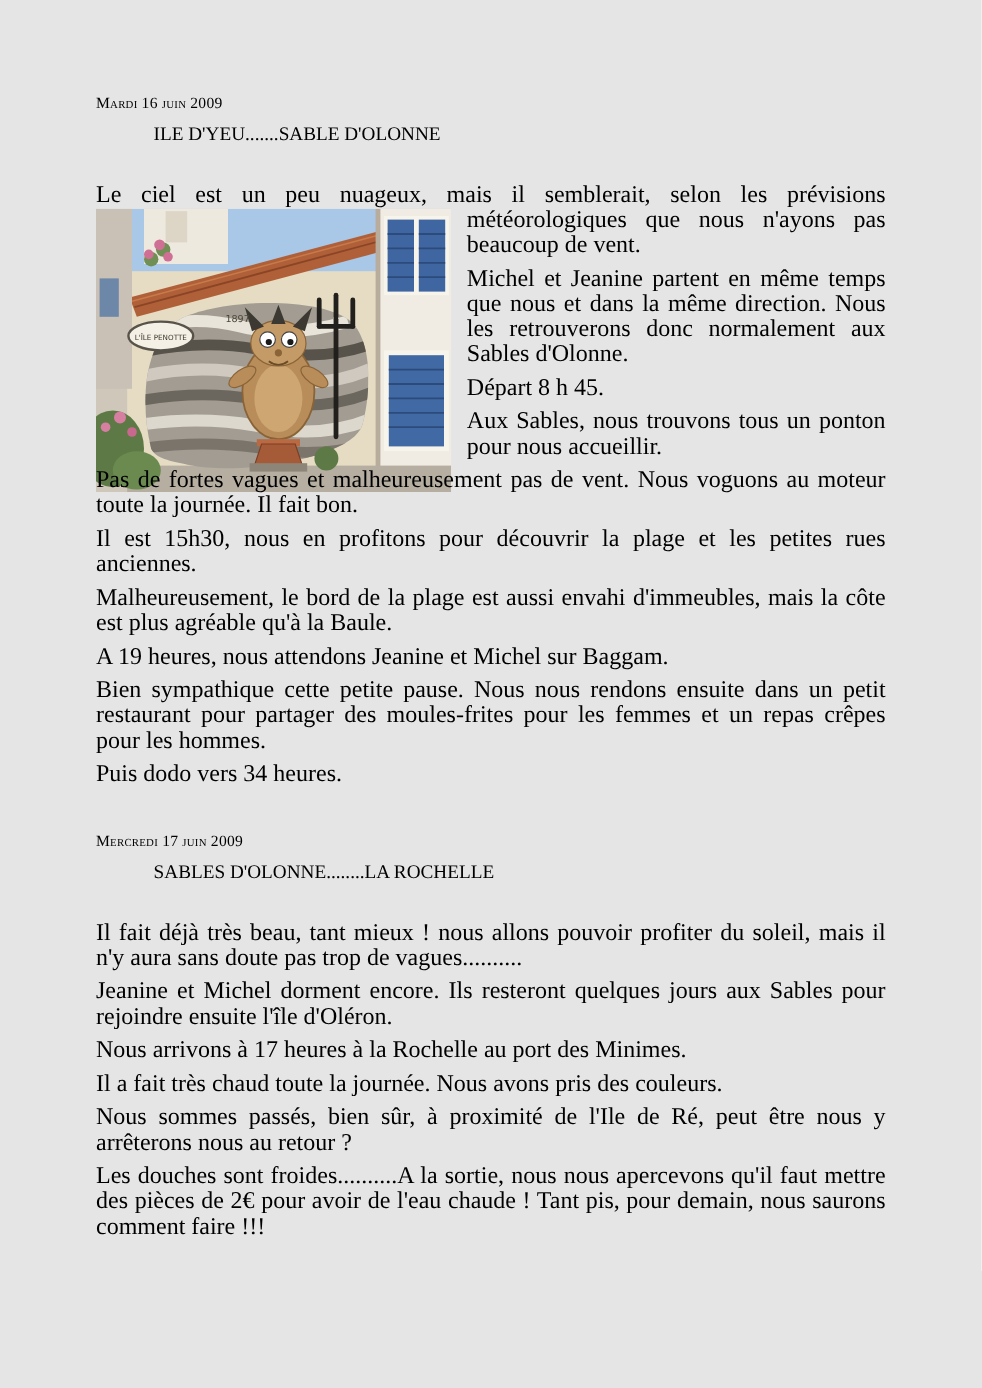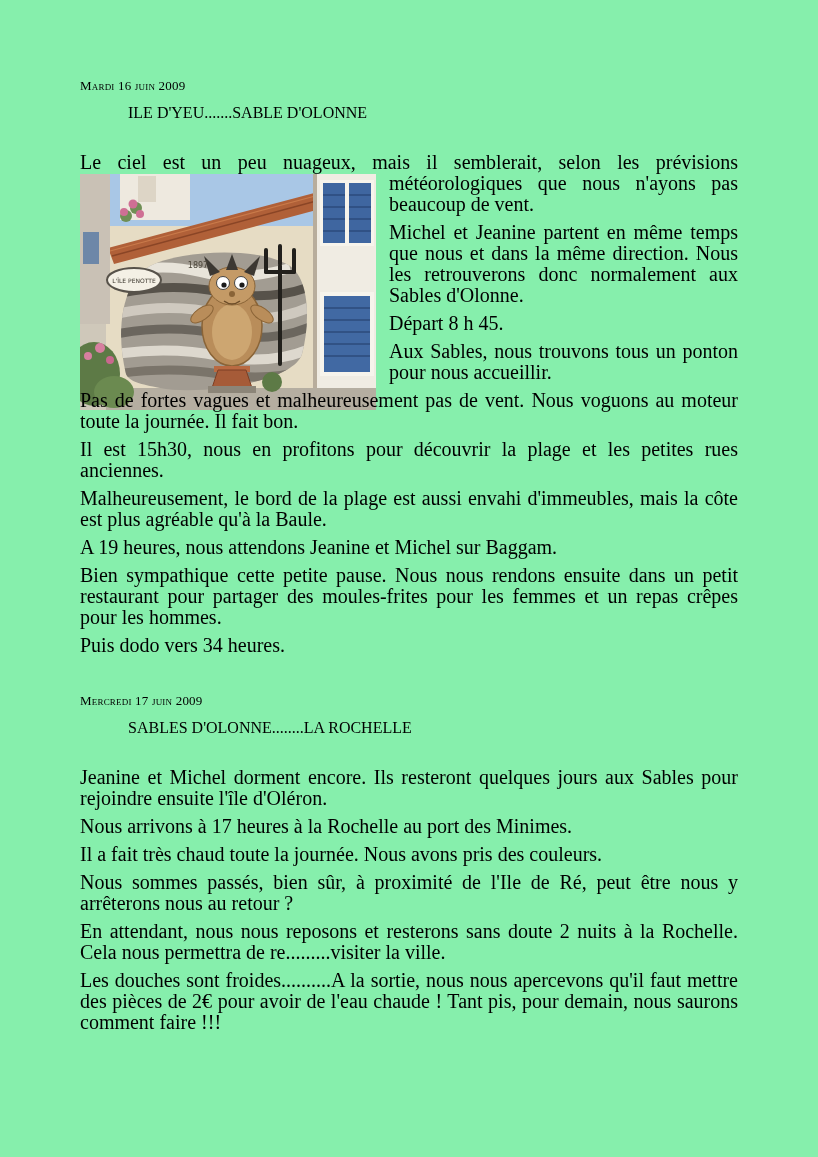--- a/index.html
+++ b/index.html
@@ -3,21 +3,21 @@
 <meta charset="utf-8">
 <style>
   * { margin:0; padding:0; box-sizing:border-box; }
   html, body { background:#ffffff; }
   body {
     width:818px; height:1157px;
     font-family:"Liberation Serif", serif;
     color:#000000;
     overflow:hidden;
   }
-  .page { width:818px; min-height:1157px; padding:78px 80px 16px 80px; background:#86efac; }
+  .page { width:818px; min-height:1157px; padding:78px 80px 16px 80px; background:#e5e5e5; }
   .entry-date {
     font-size:13px;
     font-variant:small-caps;
     letter-spacing:0.2px;
     margin:0 0 10px 0;
   }
   .entry-title {
     font-size:16px;
     font-weight:normal;
     margin:0 0 30px 48px;
@@ -175,22 +175,22 @@
         <p class="para">Bien sympathique cette petite pause. Nous nous rendons ensuite dans un petit restaurant pour partager des moules-frites pour les femmes et un repas crêpes pour les hommes.</p>
         <p class="para">Puis dodo vers 34 heures.</p>
       </div>
   </section>
 
   <section class="entry">
     <div class="entry-date">Mercredi 17 juin 2009</div>
     <div class="entry-title">SABLES D'OLONNE........LA ROCHELLE</div>
     <div class="entry-body">
 
+    <p class="para">Il fait déjà très beau, tant mieux ! nous allons pouvoir profiter du soleil, mais il n'y aura sans doute pas trop de vagues..........</p>
         <p class="para">Jeanine et Michel dorment encore. Ils resteront quelques jours aux Sables pour rejoindre ensuite l'île d'Oléron.</p>
         <p class="para">Nous arrivons à 17 heures à la Rochelle au port des Minimes.</p>
         <p class="para">Il a fait très chaud toute la journée. Nous avons pris des couleurs.</p>
         <p class="para">Nous sommes passés, bien sûr, à proximité de l'Ile de Ré, peut être nous y arrêterons nous au retour ?</p>
-        <p class="para">En attendant, nous nous reposons et resterons sans doute 2 nuits à la Rochelle. Cela nous permettra de re.........visiter la ville.</p>
         <p class="para">Les douches sont froides..........A la sortie, nous nous apercevons qu'il faut mettre des pièces de 2€ pour avoir de l'eau chaude ! Tant pis, pour demain, nous saurons comment faire !!!</p>
       </div>
   </section>
 
 </div>
 
 </body></html>

